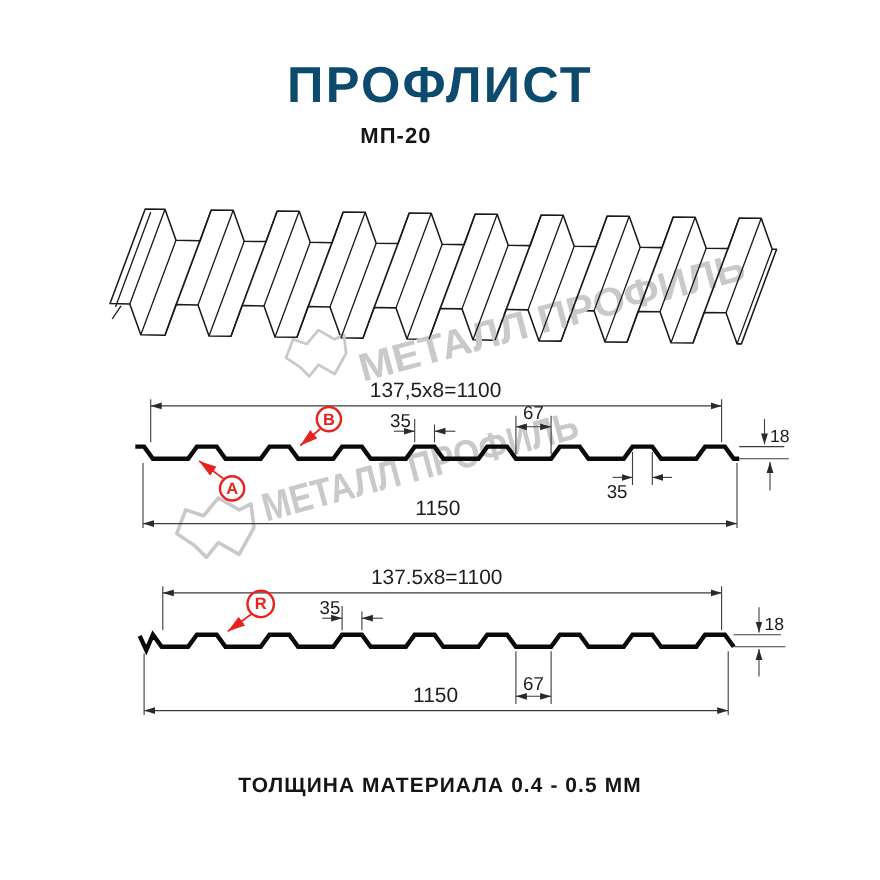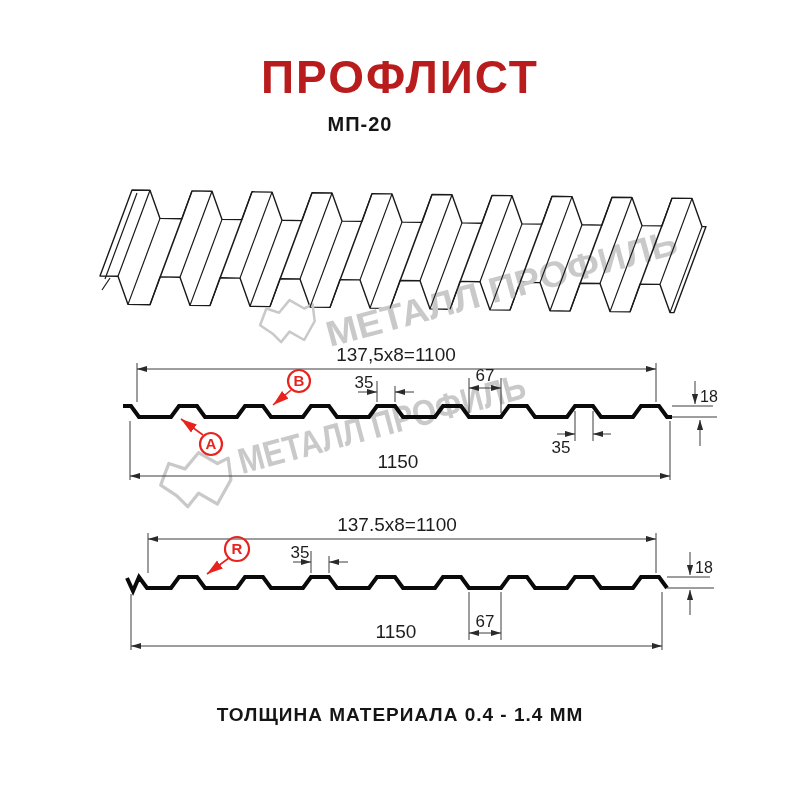--- a/index.html
+++ b/index.html
@@ -1,19 +1,19 @@
 <!DOCTYPE html>
 <html><head>
 <meta charset="utf-8">
 <style>
   html,body{margin:0;padding:0;background:#fff;}
   .page{position:relative;width:800px;height:800px;background:#ffffff;overflow:hidden;
         font-family:"Liberation Sans",sans-serif;}
   .title{position:absolute;top:50px;left:0;width:800px;text-align:center;
-         font-size:46px;font-weight:800;letter-spacing:2px;color:#b91c1c;}
+         font-size:46px;font-weight:800;letter-spacing:2px;color:#0c4a6e;}
   .subtitle{position:absolute;top:113px;left:0;width:720px;text-align:center;
          font-size:20px;font-weight:700;letter-spacing:1px;color:#151515;}
   .caption{position:absolute;top:704px;left:0;width:800px;text-align:center;
          font-size:19px;font-weight:700;letter-spacing:1px;color:#151515;}
   svg{position:absolute;left:0;top:0;}
   .thin{stroke:#3d3d3d;stroke-width:1;fill:none;}
   .prof{stroke:#0a0a0a;stroke-width:4;fill:none;stroke-linejoin:miter;}
   .sheet{stroke:#1a1a1a;stroke-width:1.4;fill:#ffffff;stroke-linejoin:round;}
   .ribs{stroke:#1a1a1a;stroke-width:1.2;fill:none;}
   .dimtxt{fill:#1d1d1d;font-size:19px;}
@@ -133,14 +133,14 @@
       <text class="dimtxt" x="396" y="638" text-anchor="middle">1150</text>
 
       <g>
         <line class="redln" x1="229" y1="558" x2="207" y2="574" marker-end="url(#mR)"></line>
         <circle class="red" cx="237" cy="549" r="12" fill="#fff"></circle>
         <text class="redtxt" x="237" y="554" text-anchor="middle">R</text>
       </g>
     </g>
   </svg>
 
-  <div class="caption">ТОЛЩИНА МАТЕРИАЛА 0.4 - 1.4 ММ</div>
+  <div class="caption">ТОЛЩИНА МАТЕРИАЛА 0.4 - 0.5 ММ</div>
 </div>
 
 </body></html>

